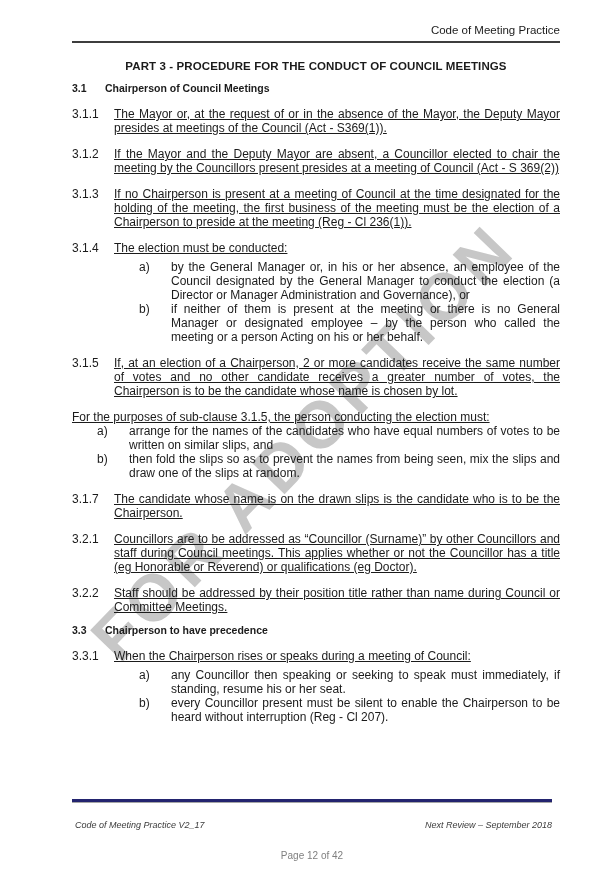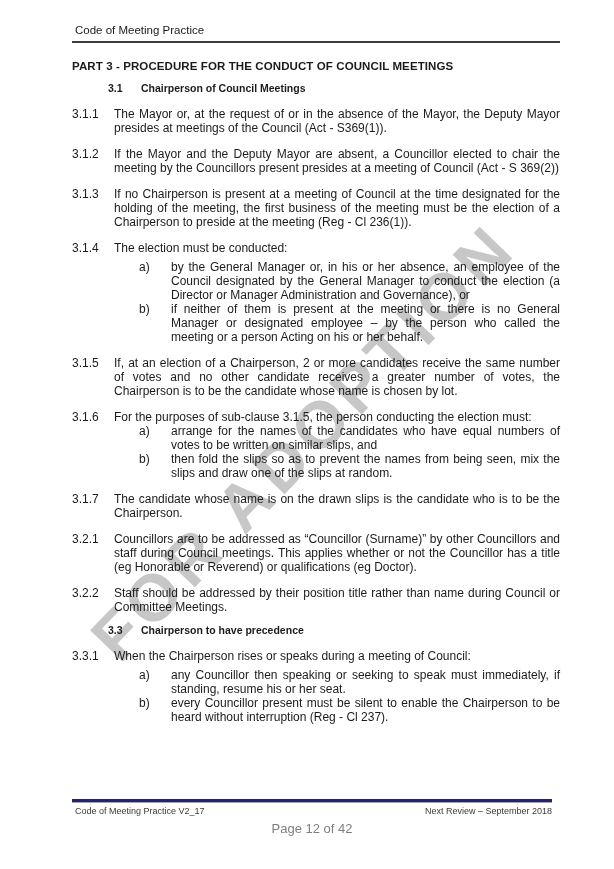--- a/index.html
+++ b/index.html
@@ -26,50 +26,50 @@
     z-index: 0;
     user-select: none;
   }
 
   
   .content {
     position: relative; z-index: 1;
     padding: 24px 54px 0 72px;
   }
 
-  .header-title { font-size: 11.5px; padding-left: 3px; }
+  .header-title { font-size: 11.5px; padding-left: 3px; text-align: right; }
   .header-rule  { height: 0; border: none; border-top: 2px solid #3d3d3d; margin: 5px 0 0 0; }
 
-  .part-title { font-weight: bold; font-size: 11.5px; margin-top: 17px; letter-spacing: 0.1px; }
+  .part-title { font-weight: bold; font-size: 11.5px; margin-top: 17px; letter-spacing: 0.1px; text-align: center; }
 
   .section-head {
     display: flex; font-weight: bold; font-size: 10.5px; line-height: 14px;
     margin-top: 9px; margin-bottom: 0;
   }
-  .section-num { width: 33px; flex: none; margin-left: 36px; }
+  .section-num { width: 33px; flex: none; }
 
   .clause { display: flex; font-size: 12px; line-height: 14px; margin-top: 12px; }
   .clause-num { width: 42px; flex: none; }
   .clause-body { flex: 1; }
-  .clause-text { text-align: justify; }
+  .clause-text { text-align: justify; text-decoration: underline; }
 
   .items { margin-top: 0; }
   .items.spaced { margin-top: 5px; }
   .item { display: flex; margin-left: 25px; }
   .item-label { width: 32px; flex: none; }
   .item-text { flex: 1; text-align: justify; }
 
   
   .footer { position: absolute; left: 72px; top: 799px; width: 480px; z-index: 1; }
   .footer-rule { height: 3px; background: #23246f; border-bottom: 1px solid #a6a6a6; }
   .footer-row {
     display: flex; justify-content: space-between;
-    font-size: 9px; color: #3a3a3a; margin-top: 3px; padding-left: 3px;
-  }
-  .footer-page { text-align: center; font-size: 13px; color: #7f7f7f; margin-top: 5px; }
+    font-size: 9px; color: #3a3a3a; margin-top: 17px; padding-left: 3px; font-style: italic;
+  }
+  .footer-page { text-align: center; font-size: 10px; color: #7f7f7f; margin-top: 20px; }
 </style>
 </head>
 <body>
 
 <div class="page">
 
   <div class="watermark">FOR ADOPTION</div>
 
   <div class="content">
 
@@ -123,21 +123,20 @@
       </div>
 
       <div class="clause">
         <div class="clause-num">3.1.5</div>
         <div class="clause-body">
             <div class="clause-text">If, at an election of a Chairperson, 2 or more candidates receive the same number of votes and no other candidate receives a greater number of votes, the Chairperson is to be the candidate whose name is chosen by lot.</div>
           </div>
       </div>
 
       <div class="clause">
-        <div class="clause-num">3.1.6</div>
         <div class="clause-body">
           <div class="clause-text">For the purposes of sub-clause 3.1.5, the person conducting the election must:</div>
           <div class="items">
             <div class="item">
               <div class="item-label">a)</div>
               <div class="item-text">arrange for the names of the candidates who have equal numbers of votes to be written on similar slips, and</div>
             </div>
             <div class="item">
               <div class="item-label">b)</div>
               <div class="item-text">then fold the slips so as to prevent the names from being seen, mix the slips and draw one of the slips at random.</div>
@@ -181,21 +180,21 @@
         <div class="clause-num">3.3.1</div>
         <div class="clause-body">
           <div class="clause-text">When the Chairperson rises or speaks during a meeting of Council:</div>
           <div class="items spaced">
             <div class="item">
               <div class="item-label">a)</div>
               <div class="item-text">any Councillor then speaking or seeking to speak must immediately, if standing, resume his or her seat.</div>
             </div>
             <div class="item">
               <div class="item-label">b)</div>
-              <div class="item-text">every Councillor present must be silent to enable the Chairperson to be heard without interruption (Reg - Cl 237).</div>
+              <div class="item-text">every Councillor present must be silent to enable the Chairperson to be heard without interruption (Reg - Cl 207).</div>
             </div>
           </div>
         </div>
       </div>
     </div>
 
   </div>
 
   <div class="footer">
     <div class="footer-rule"></div>

